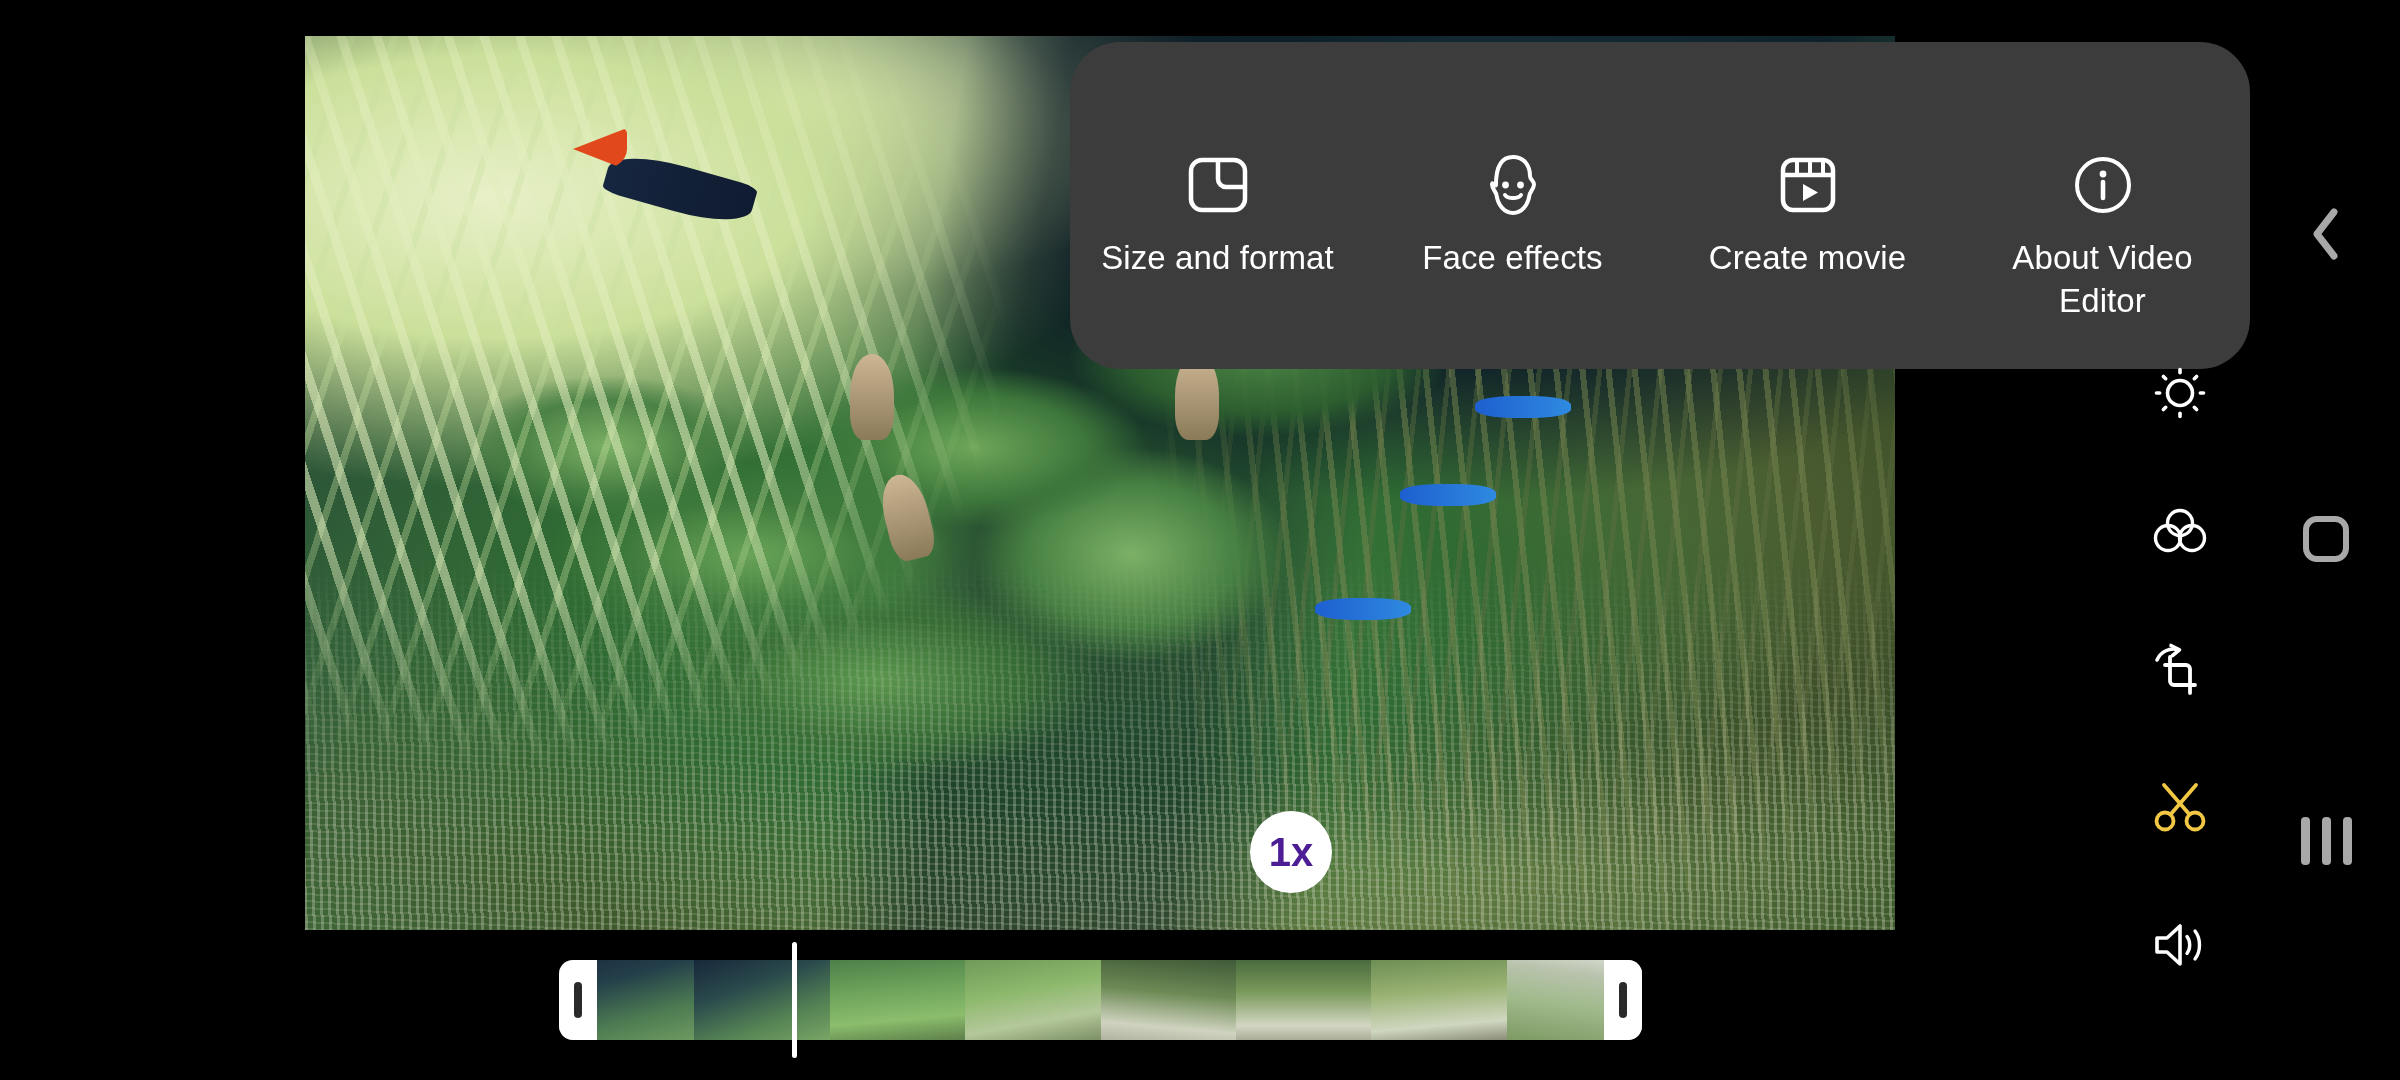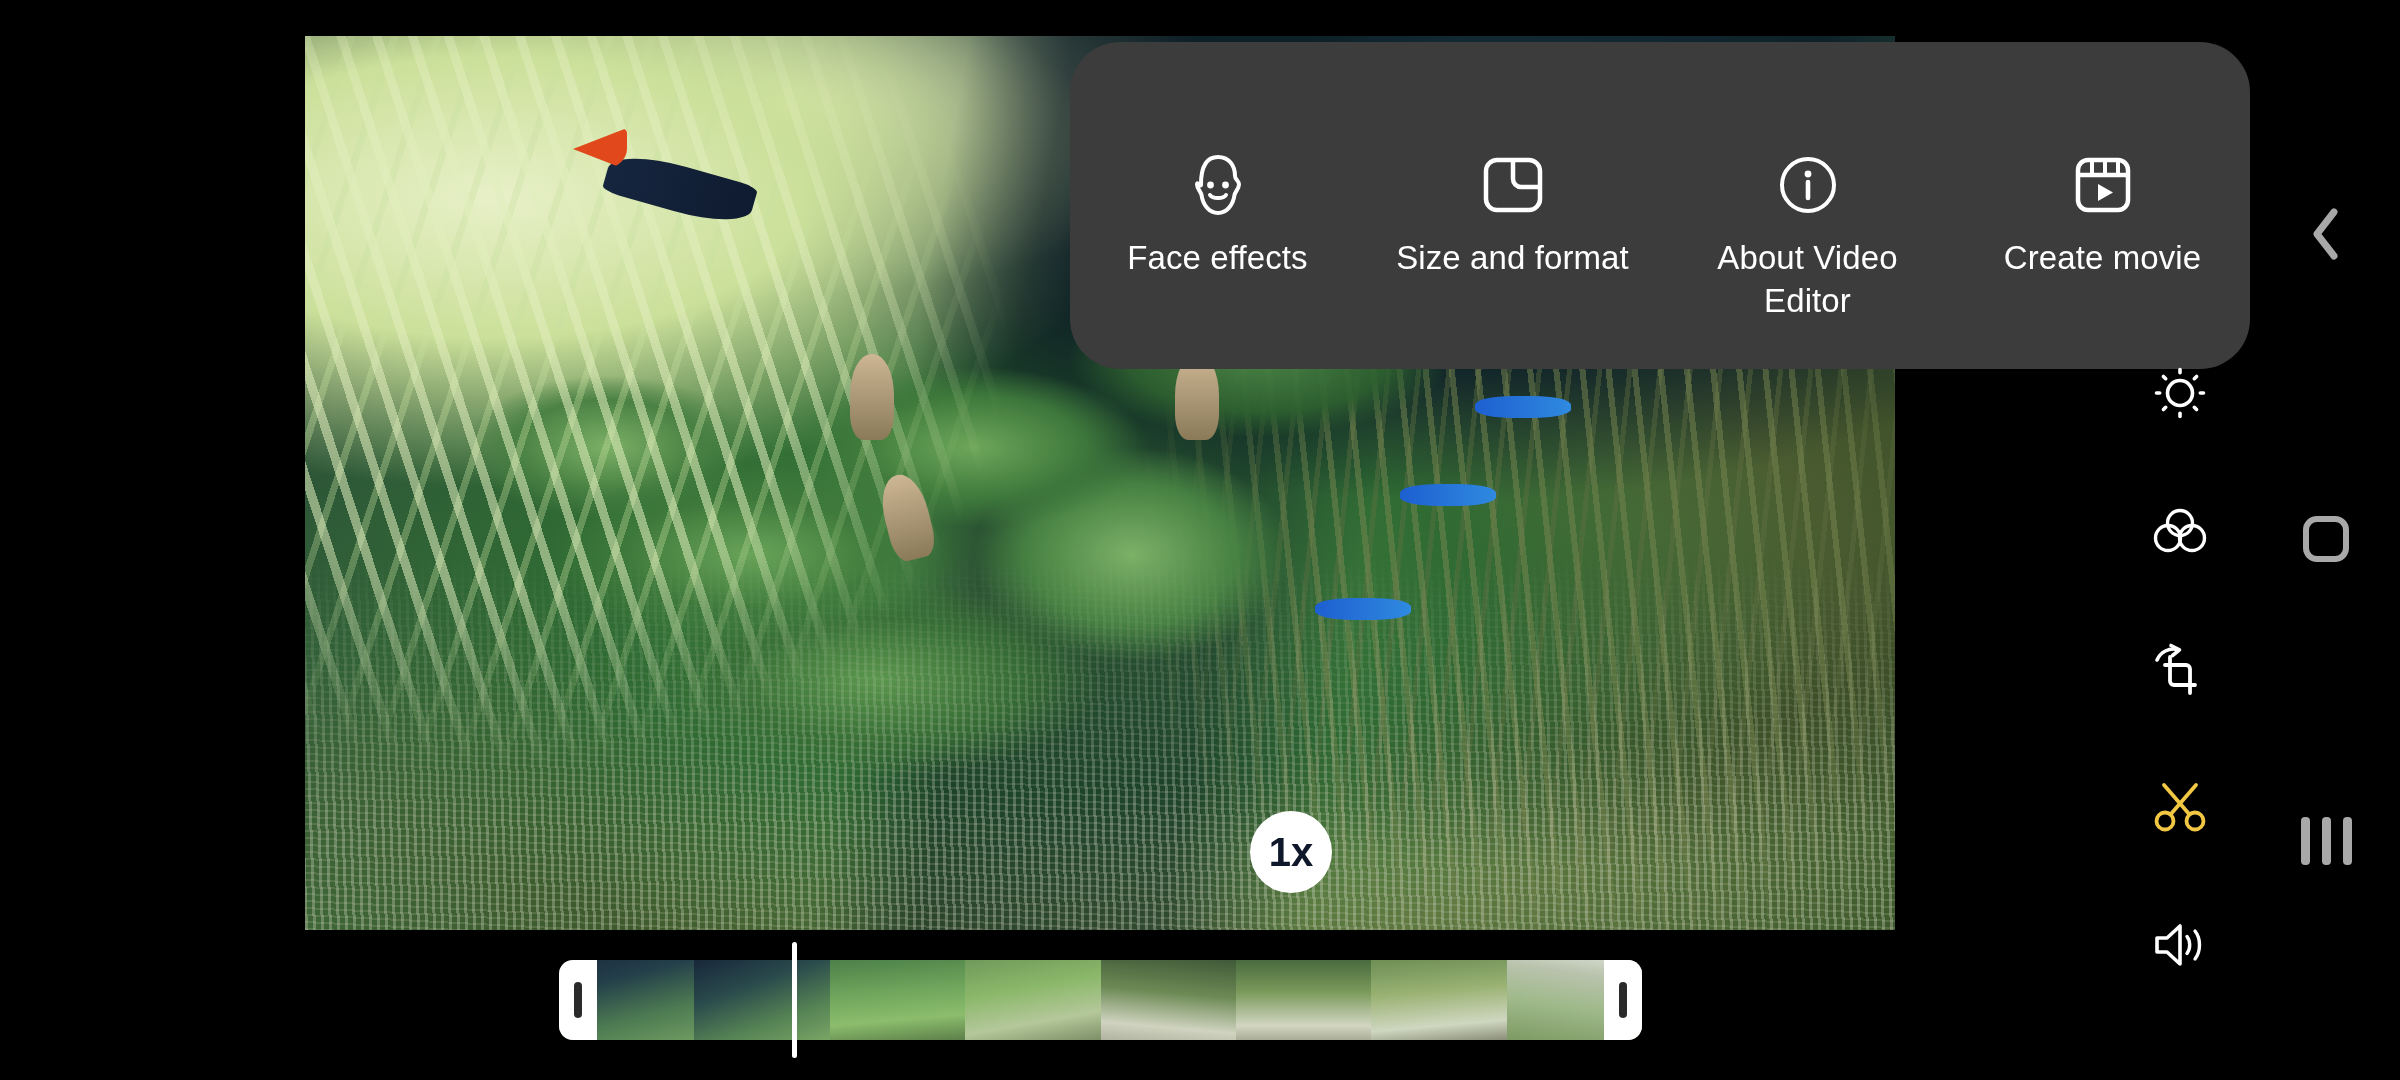--- a/index.html
+++ b/index.html
@@ -128,21 +128,21 @@
     letter-spacing:.6px;
     white-space:nowrap;
   }
   #speed-badge {
     position:absolute;
     left:1250px; top:811px;
     width:82px; height:82px;
     border-radius:50%;
     background:#fff;
     display:flex; align-items:center; justify-content:center;
-    color:#0f172a;
+    color:#4c1d95;
     font-size:40px;
     font-weight:bold;
     cursor:pointer;
   }
 
   
   #timeline {
     position:absolute;
     left:559px; top:960px;
     width:1083px; height:80px;
@@ -220,61 +220,61 @@
     <div class="fish neon" style="left:1010px; top:562px;"></div>
     <div class="fish cory" style="left:545px; top:318px;"></div>
     <div class="fish cory" style="left:870px; top:318px;"></div>
     <div class="fish cory" style="left:580px; top:438px; transform:rotate(-14deg);"></div>
   </div>
 
   <div id="options-popup">
 
     <div class="opt">
       <span class="opt-icon">
+        <svg width="60" height="56" viewBox="0 0 60 56" fill="none">
+          <rect x="3" y="3" width="54" height="50" rx="11" stroke="#fff" stroke-width="4.5"></rect>
+          <path d="M30 3 V22 a8 8 0 0 0 8 8 H57" stroke="#fff" stroke-width="4.5" fill="none" stroke-linejoin="round"></path>
+        </svg>
+      </span>
+      <span class="opt-label">Size and format</span>
+    </div>
+
+    <div class="opt">
+      <span class="opt-icon">
         <svg width="56" height="62" viewBox="0 0 56 62" fill="none">
           <path d="M28 3c11 0 17 8.5 17 19 0 3.5 4 4.5 4 8.5S45 38 44.5 41C43 51.5 36.5 59 28 59S13 51.5 11.5 41C11 38 7 34.5 7 30.5S11 34 11 30.5C11 11.5 17 3 28 3Z" stroke="#fff" stroke-width="4" stroke-linejoin="round"></path>
           <circle cx="20.5" cy="31" r="3.4" fill="#fff"></circle>
           <circle cx="35.5" cy="31" r="3.4" fill="#fff"></circle>
           <path d="M20 41c2.6 4 13.4 4 16 0" stroke="#fff" stroke-width="4" stroke-linecap="round" fill="none"></path>
         </svg>
       </span>
       <span class="opt-label">Face effects</span>
-    </div>
-
-    <div class="opt">
-      <span class="opt-icon">
-        <svg width="60" height="56" viewBox="0 0 60 56" fill="none">
-          <rect x="3" y="3" width="54" height="50" rx="11" stroke="#fff" stroke-width="4.5"></rect>
-          <path d="M30 3 V22 a8 8 0 0 0 8 8 H57" stroke="#fff" stroke-width="4.5" fill="none" stroke-linejoin="round"></path>
-        </svg>
-      </span>
-      <span class="opt-label">Size and format</span>
-    </div>
-
-    <div class="opt">
-      <span class="opt-icon">
-        <svg width="60" height="60" viewBox="0 0 60 60" fill="none">
-          <circle cx="30" cy="30" r="26" stroke="#fff" stroke-width="4"></circle>
-          <circle cx="30" cy="19" r="3.4" fill="#fff"></circle>
-          <path d="M30 27 V43" stroke="#fff" stroke-width="4.6" stroke-linecap="round"></path>
-        </svg>
-      </span>
-      <span class="opt-label">About Video Editor</span>
     </div>
 
     <div class="opt">
       <span class="opt-icon">
         <svg width="58" height="60" viewBox="0 0 58 60" fill="none">
           <rect x="4" y="5" width="50" height="50" rx="10" stroke="#fff" stroke-width="4.5"></rect>
           <path d="M5 20 H53" stroke="#fff" stroke-width="4.5"></path>
           <path d="M18 6 V19 M31 6 V19 M44 6 V19" stroke="#fff" stroke-width="4"></path>
           <path d="M24 29 L39 37.5 L24 46 Z" fill="#fff"></path>
         </svg>
       </span>
       <span class="opt-label">Create movie</span>
+    </div>
+
+    <div class="opt">
+      <span class="opt-icon">
+        <svg width="60" height="60" viewBox="0 0 60 60" fill="none">
+          <circle cx="30" cy="30" r="26" stroke="#fff" stroke-width="4"></circle>
+          <circle cx="30" cy="19" r="3.4" fill="#fff"></circle>
+          <path d="M30 27 V43" stroke="#fff" stroke-width="4.6" stroke-linecap="round"></path>
+        </svg>
+      </span>
+      <span class="opt-label">About Video Editor</span>
     </div>
 
   </div>
 
   <div id="speed-badge">1x</div>
 
   <div id="timeline">
     <div id="timeline-strip">
       <div class="thumb" style="background:linear-gradient(165deg,#1a2c3e 0%,#24404a 30%,#4d7b52 68%,#6d9a60 100%);"></div>
       <div class="thumb" style="background:linear-gradient(160deg,#17283a 0%,#2a4a4c 35%,#558354 70%,#79a565 100%);"></div>

